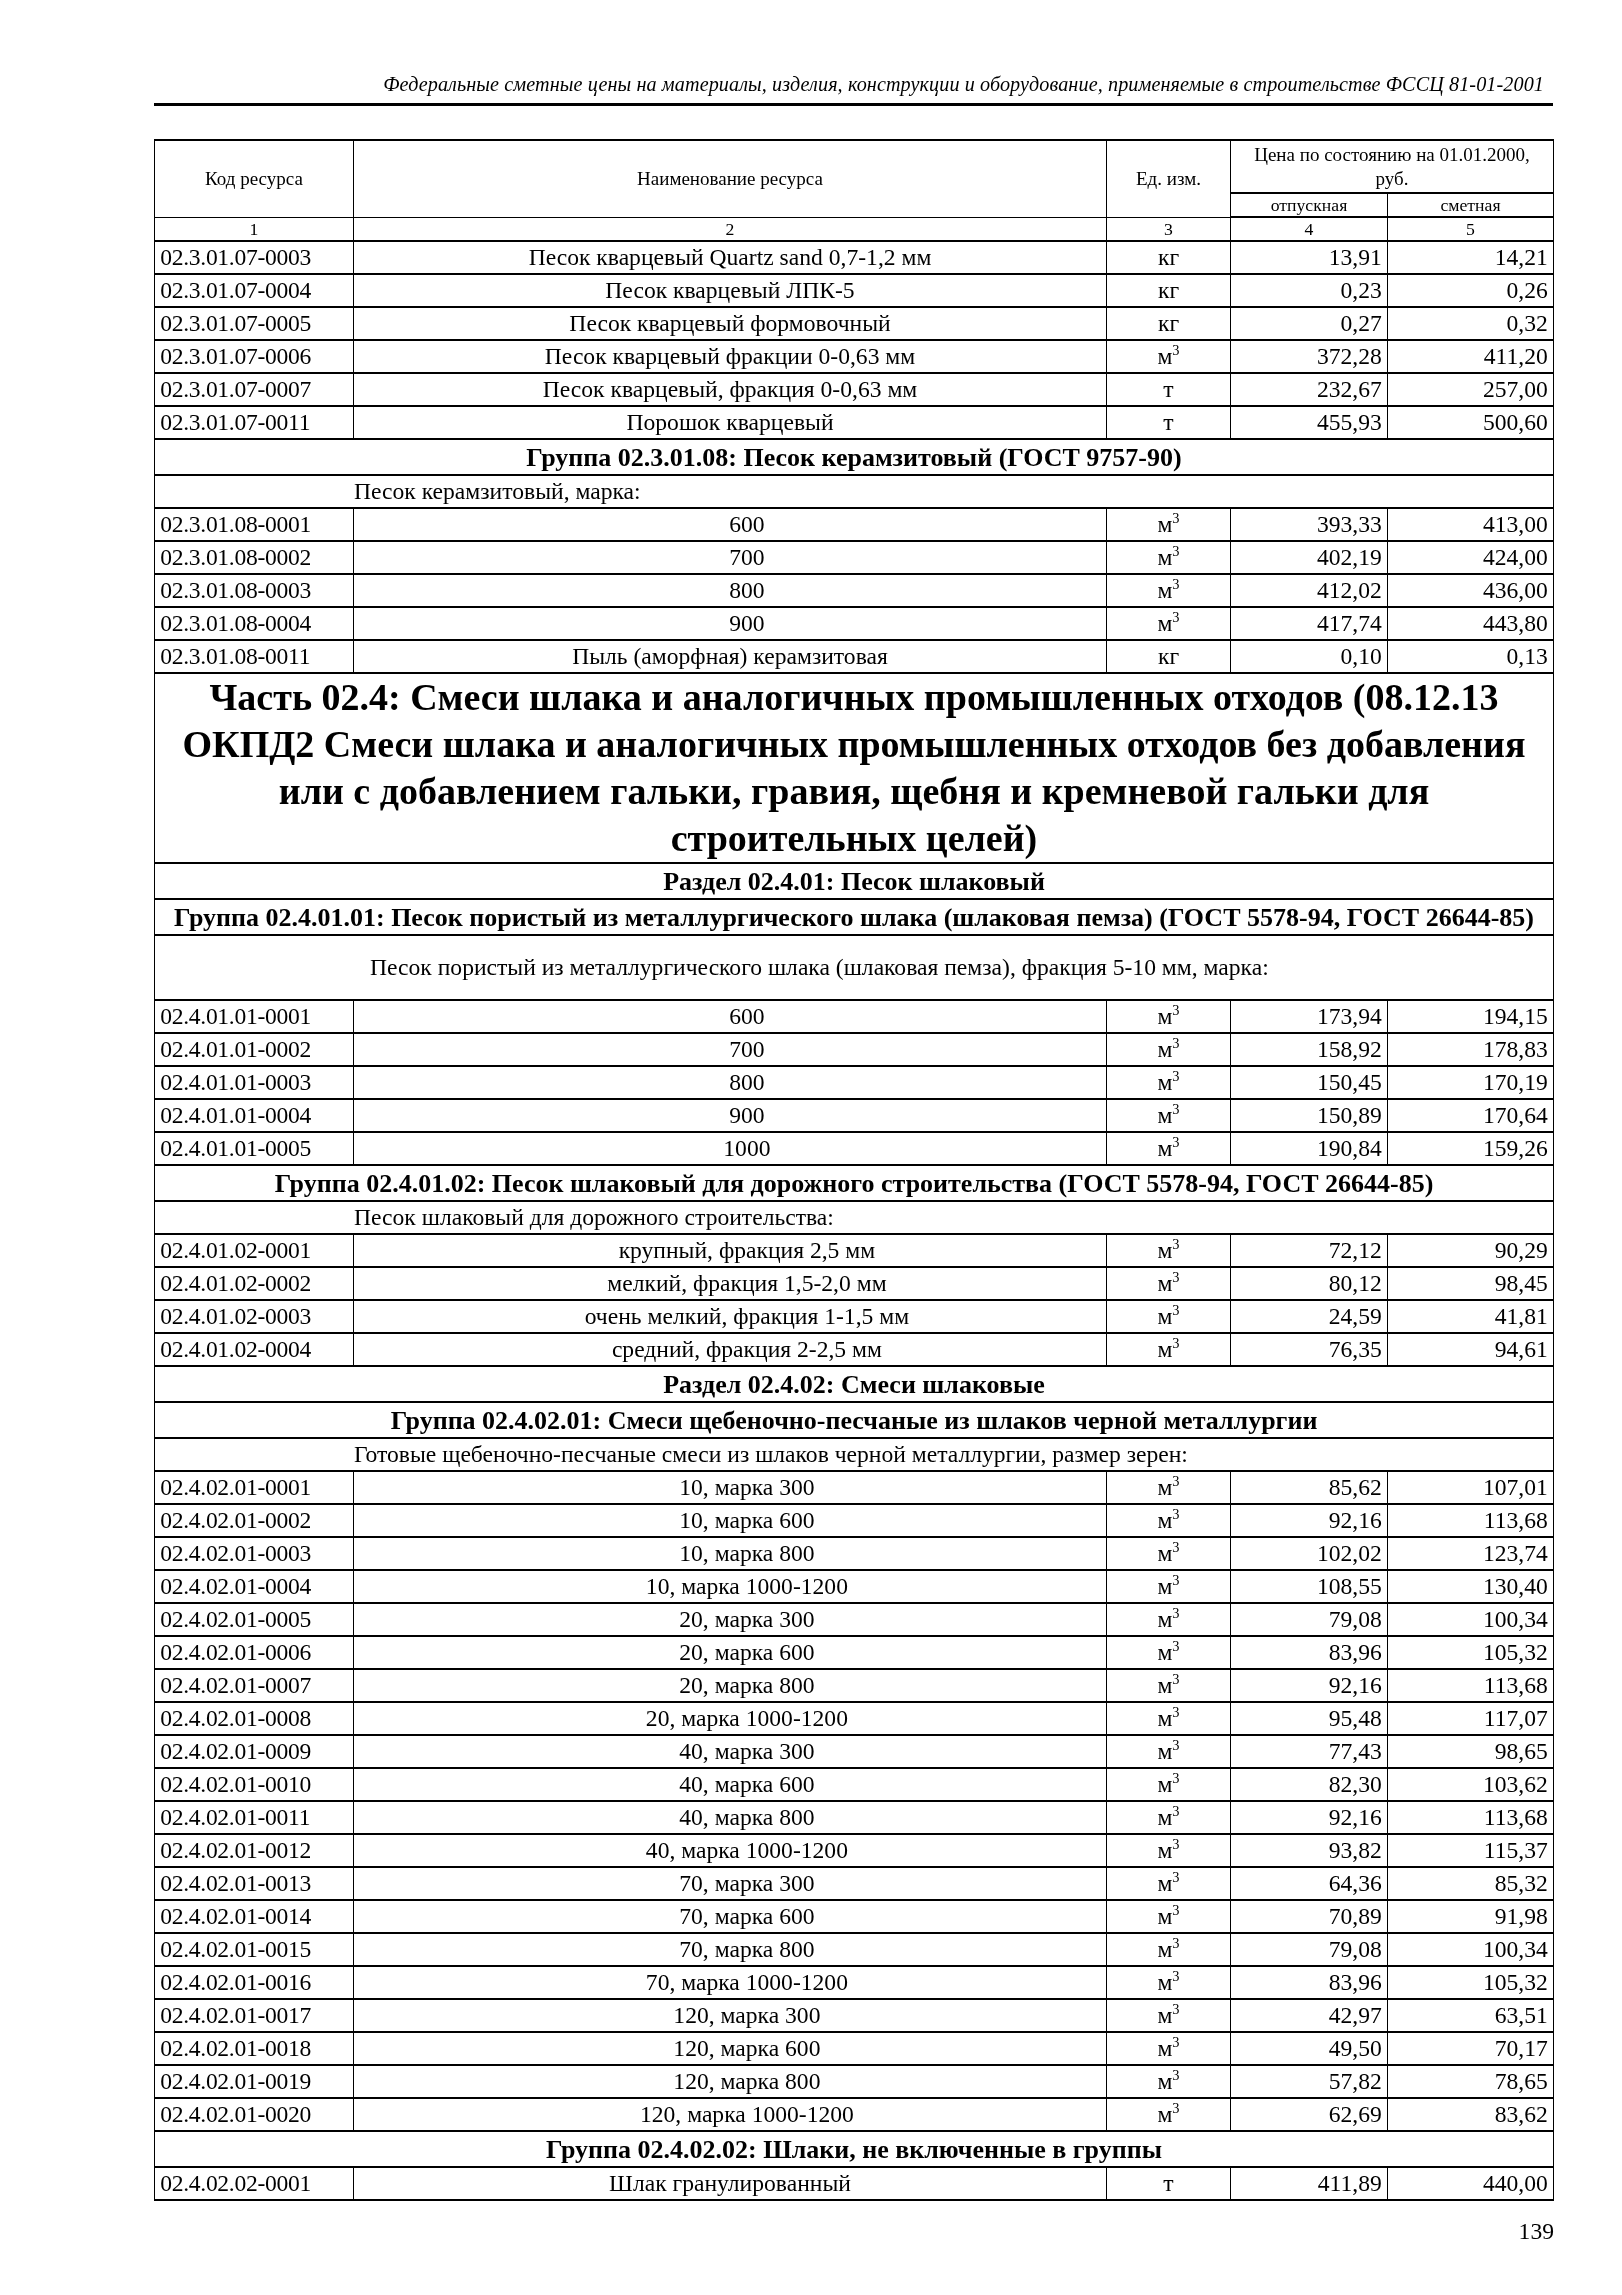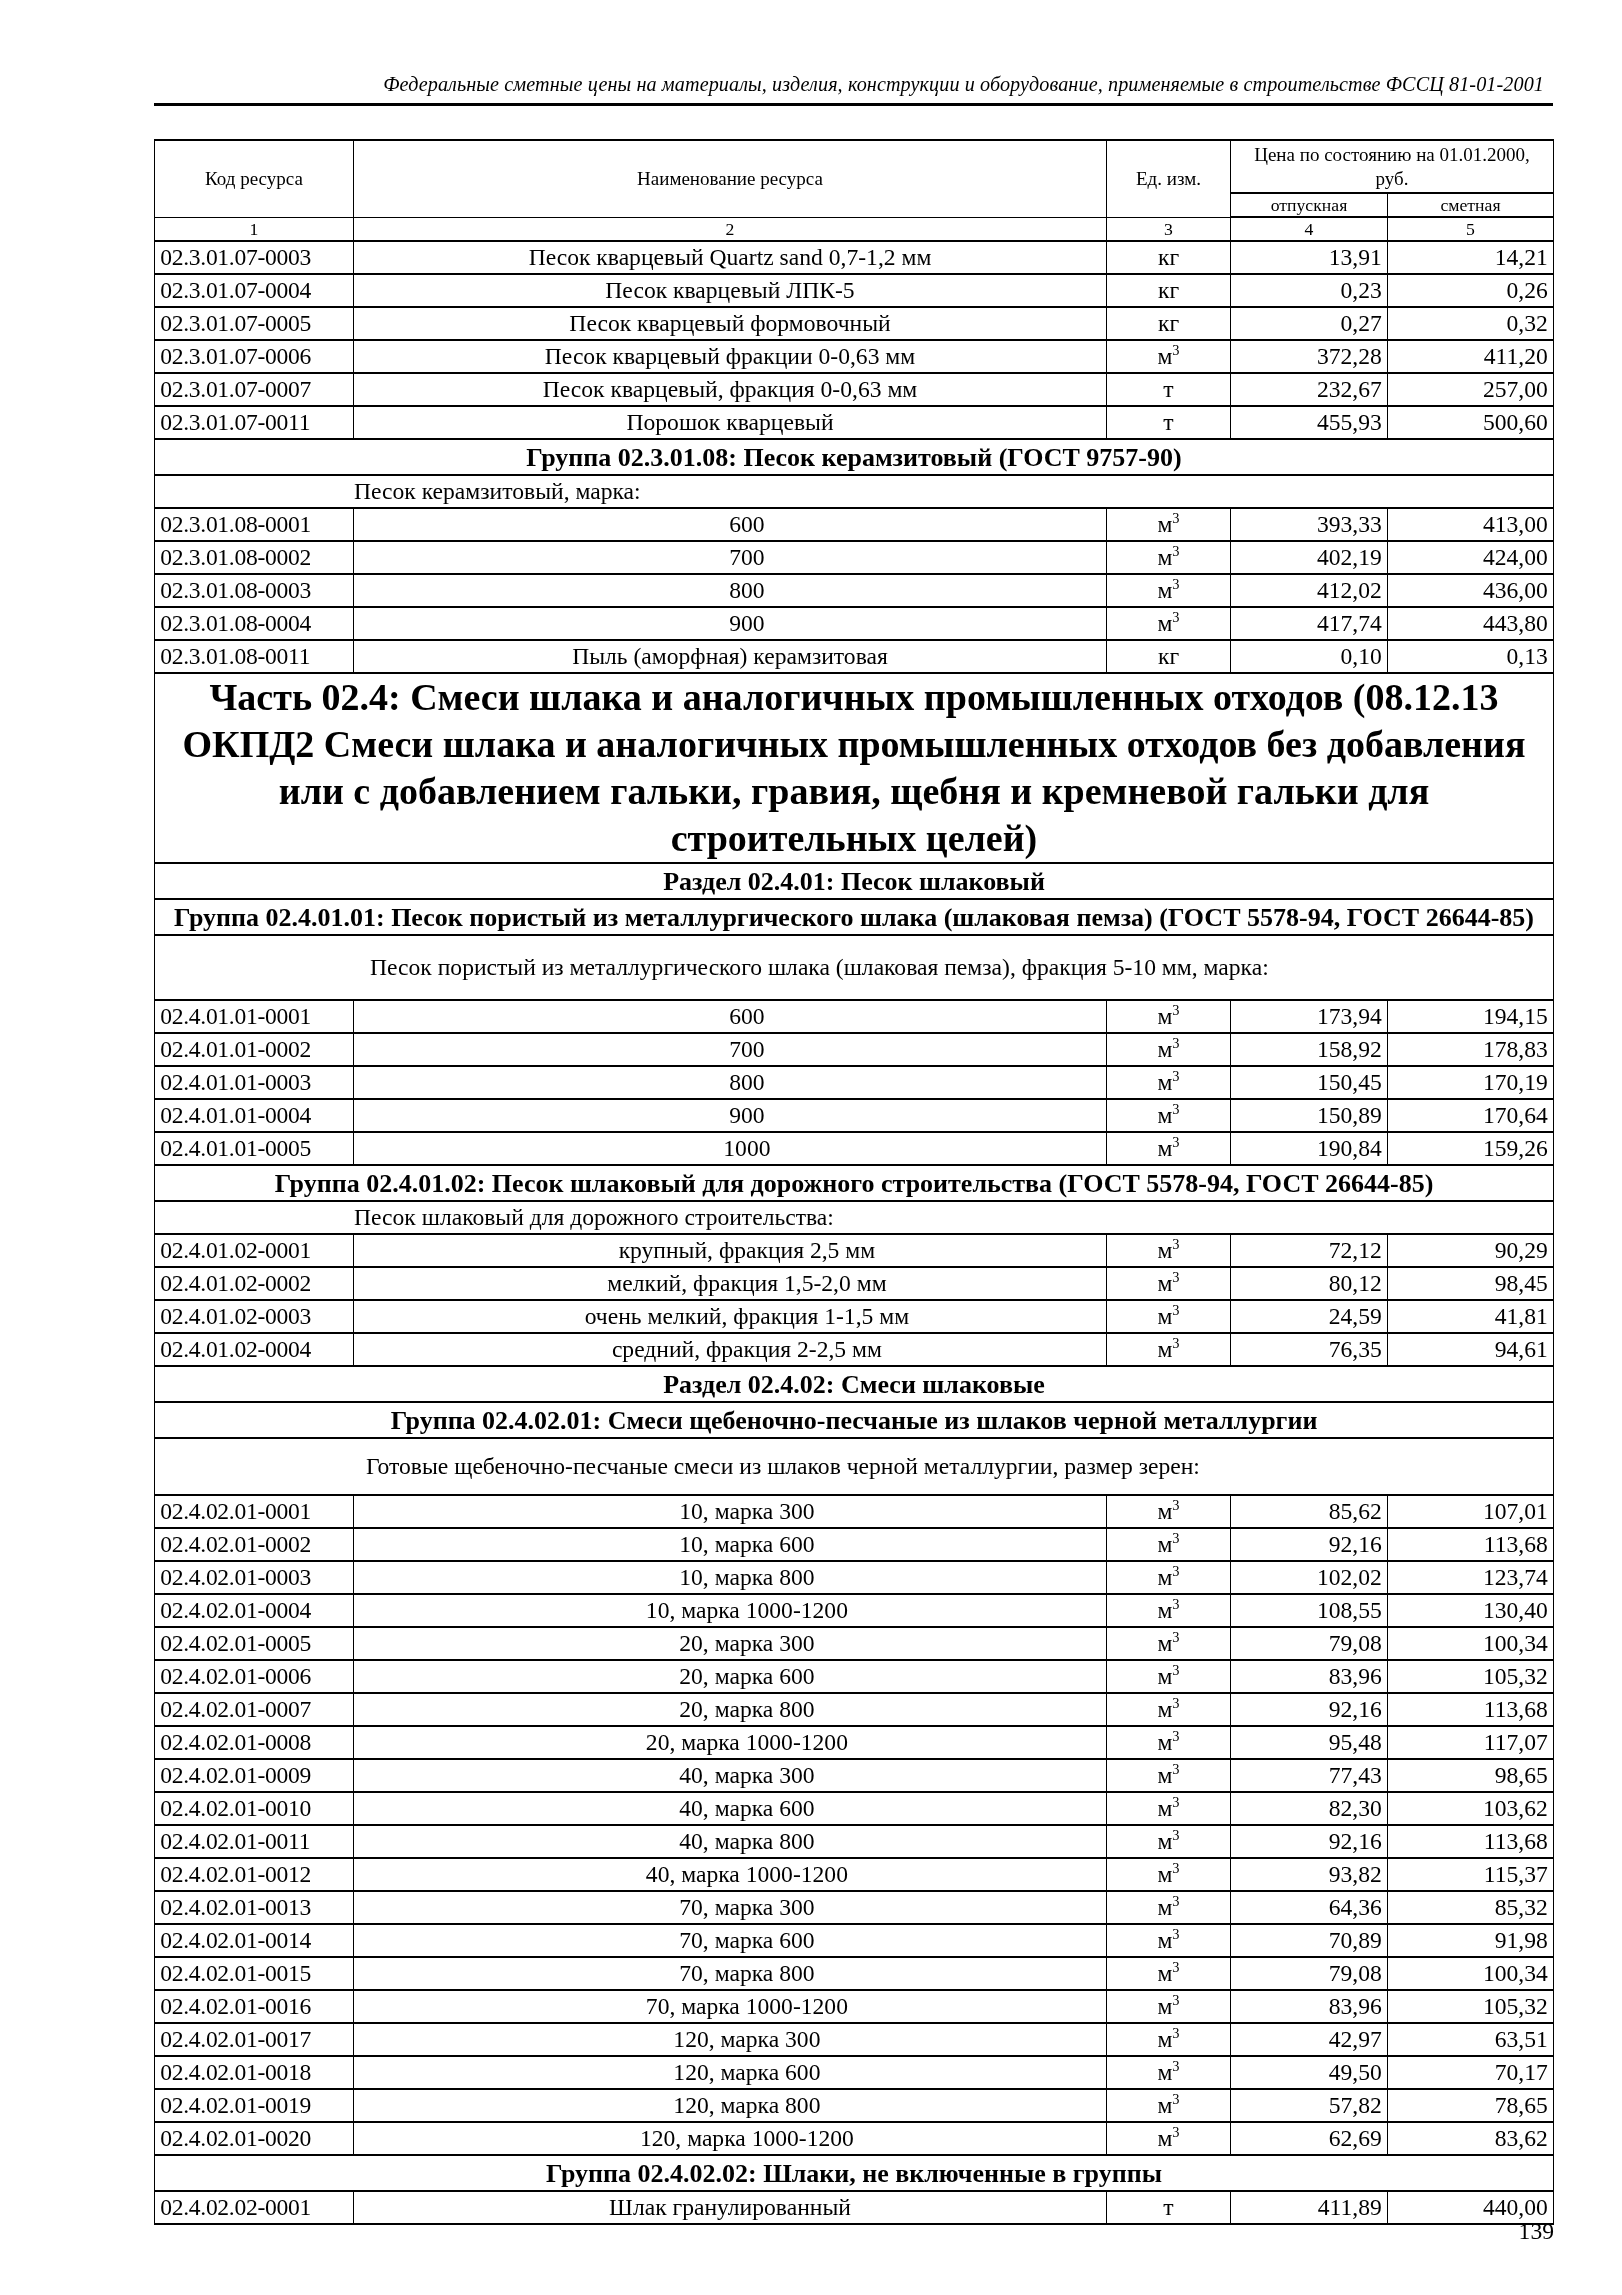--- a/index.html
+++ b/index.html
@@ -240,21 +240,21 @@
         <td class="num">76,35</td>
         <td class="num">94,61</td>
       </tr>
       <tr class="row-sep">
         <td colspan="5" class="group-title">Раздел 02.4.02: Смеси шлаковые</td>
       </tr>
       <tr class="row-sep">
         <td colspan="5" class="group-title">Группа 02.4.02.01: Смеси щебеночно-песчаные из шлаков черной металлургии</td>
       </tr>
       <tr class="row-sep">
-        <td colspan="5" class="subhead" style="padding: 12px;">
+        <td colspan="5" class="subhead" style="padding: 0px;">
           <span class="sub-text">Готовые щебеночно-песчаные смеси из шлаков черной металлургии, размер зерен:</span>
         </td>
       </tr>
       <tr class="row-sep">
         <td class="code">02.4.02.01-0001</td>
         <td class="name indent">10, марка 300</td>
         <td class="unit"><span>м</span><sup>3</sup></td>
         <td class="num">85,62</td>
         <td class="num">107,01</td>
       </tr>

